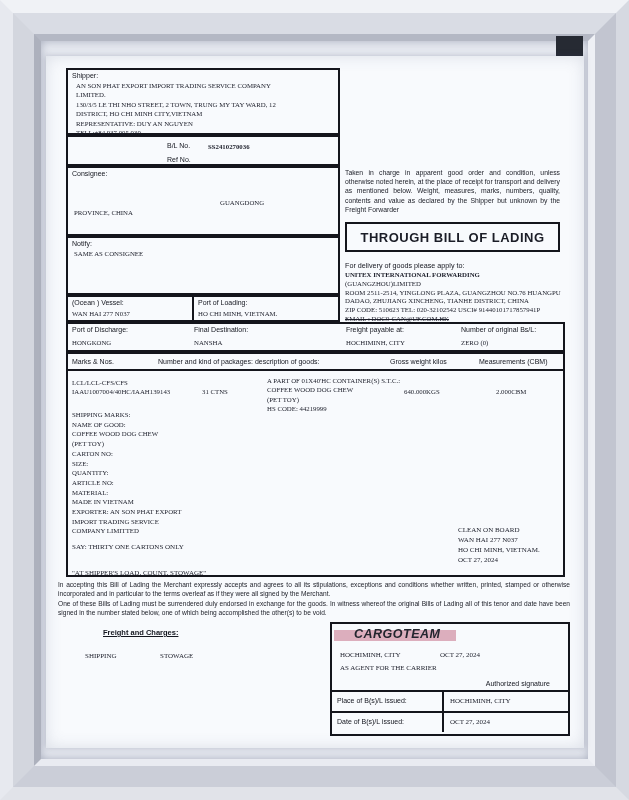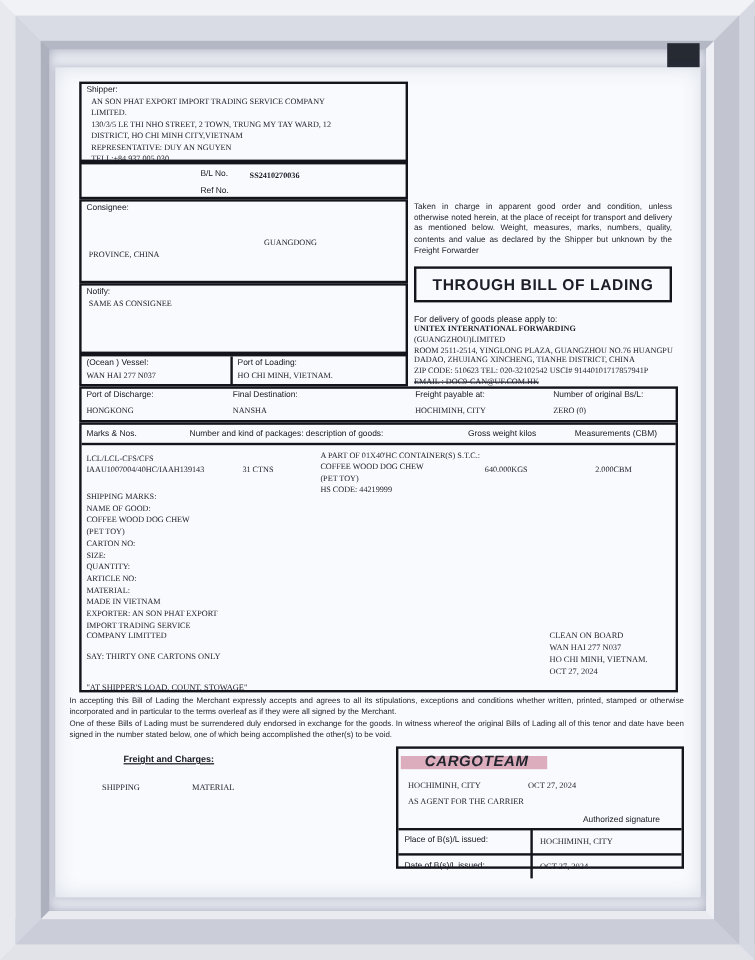--- a/index.html
+++ b/index.html
@@ -160,23 +160,23 @@
       <div class="sv7" style="position:absolute;left:4px;top:214px;">"AT SHIPPER'S LOAD, COUNT, STOWAGE"</div>
     </div>
 
     <div class="abs" style="left:12px;top:524px;width:512px;">
       <div class="fine just">In accepting this Bill of Lading the Merchant expressly accepts and agrees to all its stipulations, exceptions and conditions whether written, printed, stamped or otherwise incorporated and in particular to the terms overleaf as if they were all signed by the Merchant.</div>
       <div class="fine just">One of these Bills of Lading must be surrendered duly endorsed in exchange for the goods. In witness whereof the original Bills of Lading all of this tenor and date have been signed in the number stated below, one of which being accomplished the other(s) to be void.</div>
     </div>
 
     <div class="abs lbb" style="left:39px;top:572px;text-decoration:underline;margin-left:18px;">Freight and Charges:</div>
     <div class="sv7" style="position:absolute;left:39px;top:595px;">SHIPPING</div>
-    <div class="sv7" style="position:absolute;left:114px;top:595px;">MATERIAL</div>
+    <div class="sv7" style="position:absolute;left:114px;top:595px;">STOWAGE</div>
 
-    <div class="bx" style="left:284px;top:566px;width:240px;height:102px;">
+    <div class="bx" style="left:284px;top:566px;width:240px;height:114px;">
       <div class="logo-band" style="left:2px;top:6px;width:122px;height:11px;"></div>
       <div class="logo-txt" style="left:22px;top:3px;">CARGOTEAM</div>
       <div class="sv7" style="position:absolute;left:8px;top:26px;">HOCHIMINH, CITY</div>
       <div class="sv7" style="position:absolute;left:108px;top:26px;">OCT 27, 2024</div>
       <div class="sv7" style="position:absolute;left:8px;top:39px;">AS AGENT FOR THE CARRIER</div>
       <div class="lb" style="position:absolute;right:18px;top:55px;">Authorized signature</div>
       <div class="hr" style="left:0;top:66px;width:100%;height:2px;"></div>
       <div class="hr" style="left:0;top:87px;width:100%;height:2px;"></div>
       <div class="hr" style="left:110px;top:66px;width:2px;height:42px;"></div>
       <div class="lb" style="position:absolute;left:5px;top:72px;">Place of B(s)/L issued:</div>

